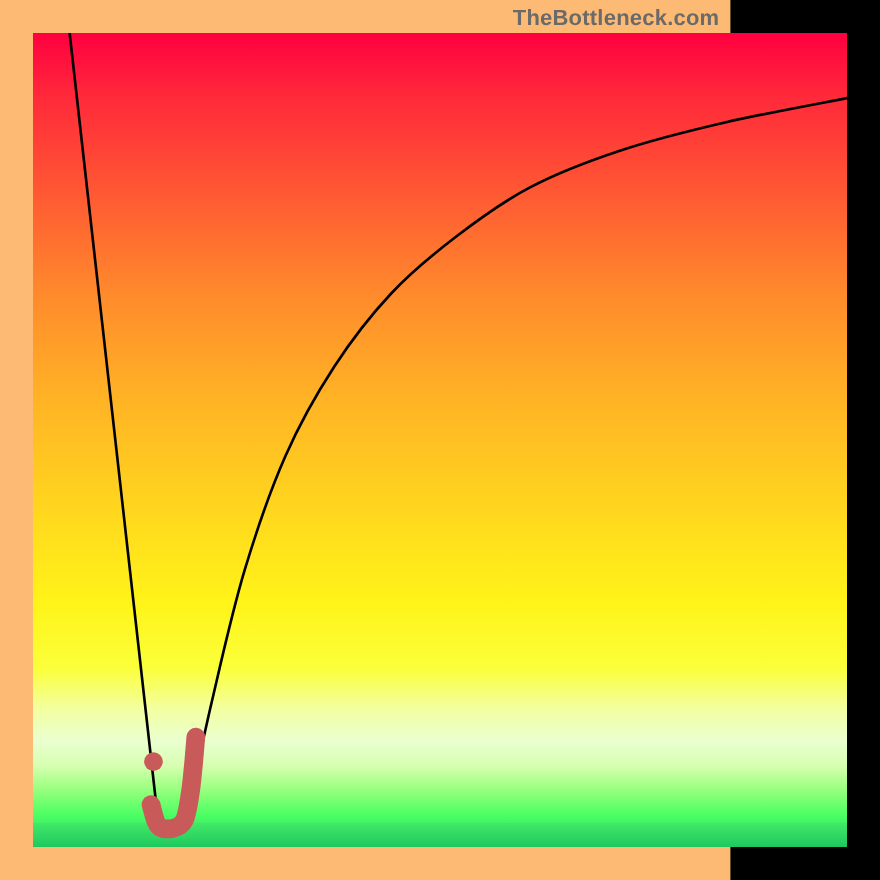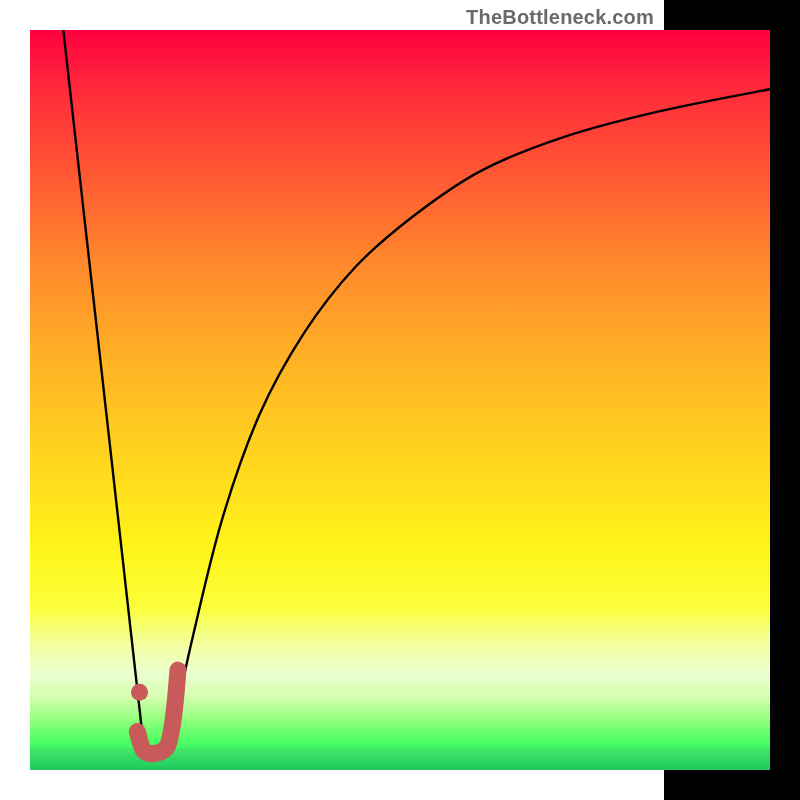--- a/index.html
+++ b/index.html
@@ -10,21 +10,21 @@
     background: #000;
     overflow: hidden;
     font-family: Arial, Helvetica, sans-serif;
   }
   .frame {
     position: absolute;
     left: 0;
     top: 0;
     width: 664px;
     height: 800px;
-    background: #ffffff;
+    background: #fdba74;
   }
   .plot {
     position: absolute;
     left: 30px;
     top: 30px;
     width: 740px;
     height: 740px;
     background: linear-gradient(to bottom,
       #ff0040 0%,
       #ff2a3a 8%,

